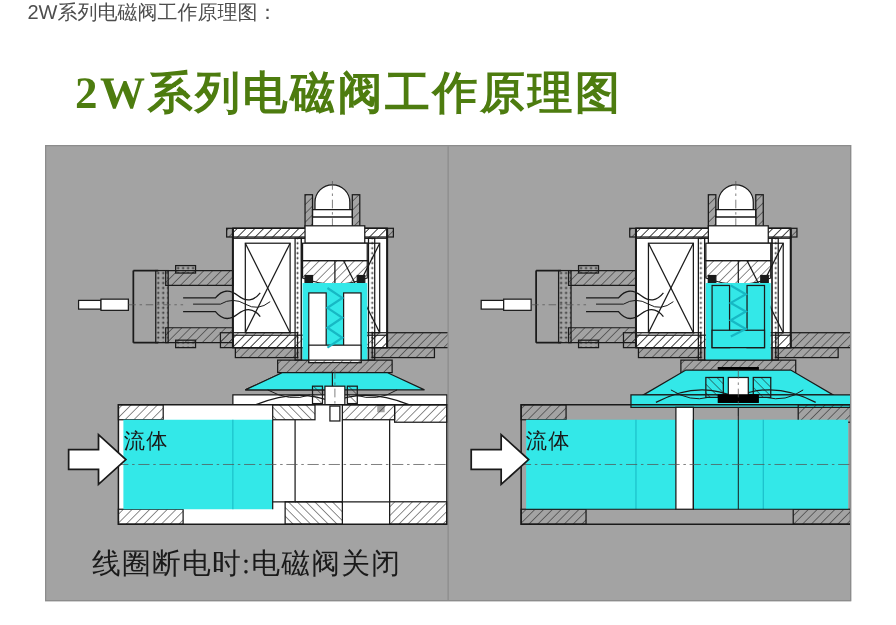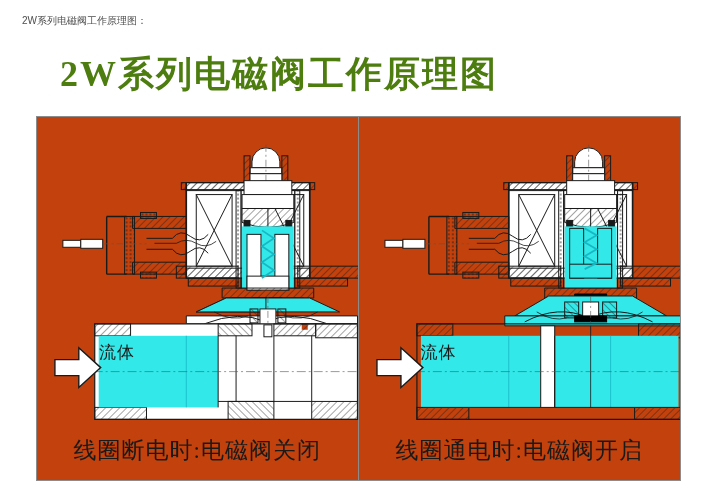--- a/index.html
+++ b/index.html
@@ -4,37 +4,37 @@
 <style>
   html,body{margin:0;padding:0;}
   body{
     width:717px;height:500px;
     background:#ffffff;
     font-family:"Liberation Serif", "DejaVu Serif", serif;
     overflow:hidden;
     position:relative;
   }
   .top-caption{
-    position:absolute;left:22px;top:14px;
-    font-size:10px;color:#4d4d4d;
+    position:absolute;left:22px;top:0;
+    font-size:16px;color:#4d4d4d;
     font-family:"Liberation Sans","DejaVu Sans",sans-serif;
     letter-spacing:0px;white-space:nowrap;
   }
   .page-title{
     position:absolute;left:60px;top:50px;
     font-size:36px;font-weight:700;color:#4d7c0f;
     font-family:"Liberation Serif","DejaVu Serif",serif;
     letter-spacing:2px;white-space:nowrap;
   }
   .panels{
     position:absolute;left:36px;top:116px;
     width:645px;height:365px;
     border:1px solid #8c8c8c;
     box-sizing:border-box;
-    background:#c2410c;
+    background:#a3a3a3;
     display:flex;
   }
   .panel{
     position:relative;
     width:50%;height:100%;
     box-sizing:border-box;
   }
   .panel.left{border-right:1px solid #8c8c8c;}
   .panel svg{position:absolute;left:0;top:0;width:100%;height:100%;display:block;}
   .panel-caption{
@@ -364,16 +364,15 @@
         <line x1="40" y1="256" x2="340" y2="256" stroke="#555" stroke-width="0.6" stroke-dasharray="9,3,2,3"></line>
 
         <g>
           <path d="M18,244 h24 v-12 l22,20 l-22,20 v-12 h-24 z" fill="#ffffff" stroke="#1a1a1a" stroke-width="1.4"></path>
         </g>
 
       </g>
     </svg>
 
     <div class="fluid-label r">流体</div>
-    <div class="panel-caption">线圈通电时:电磁阀开启</div>
   </div>
 
 </div>
 
 </body></html>

